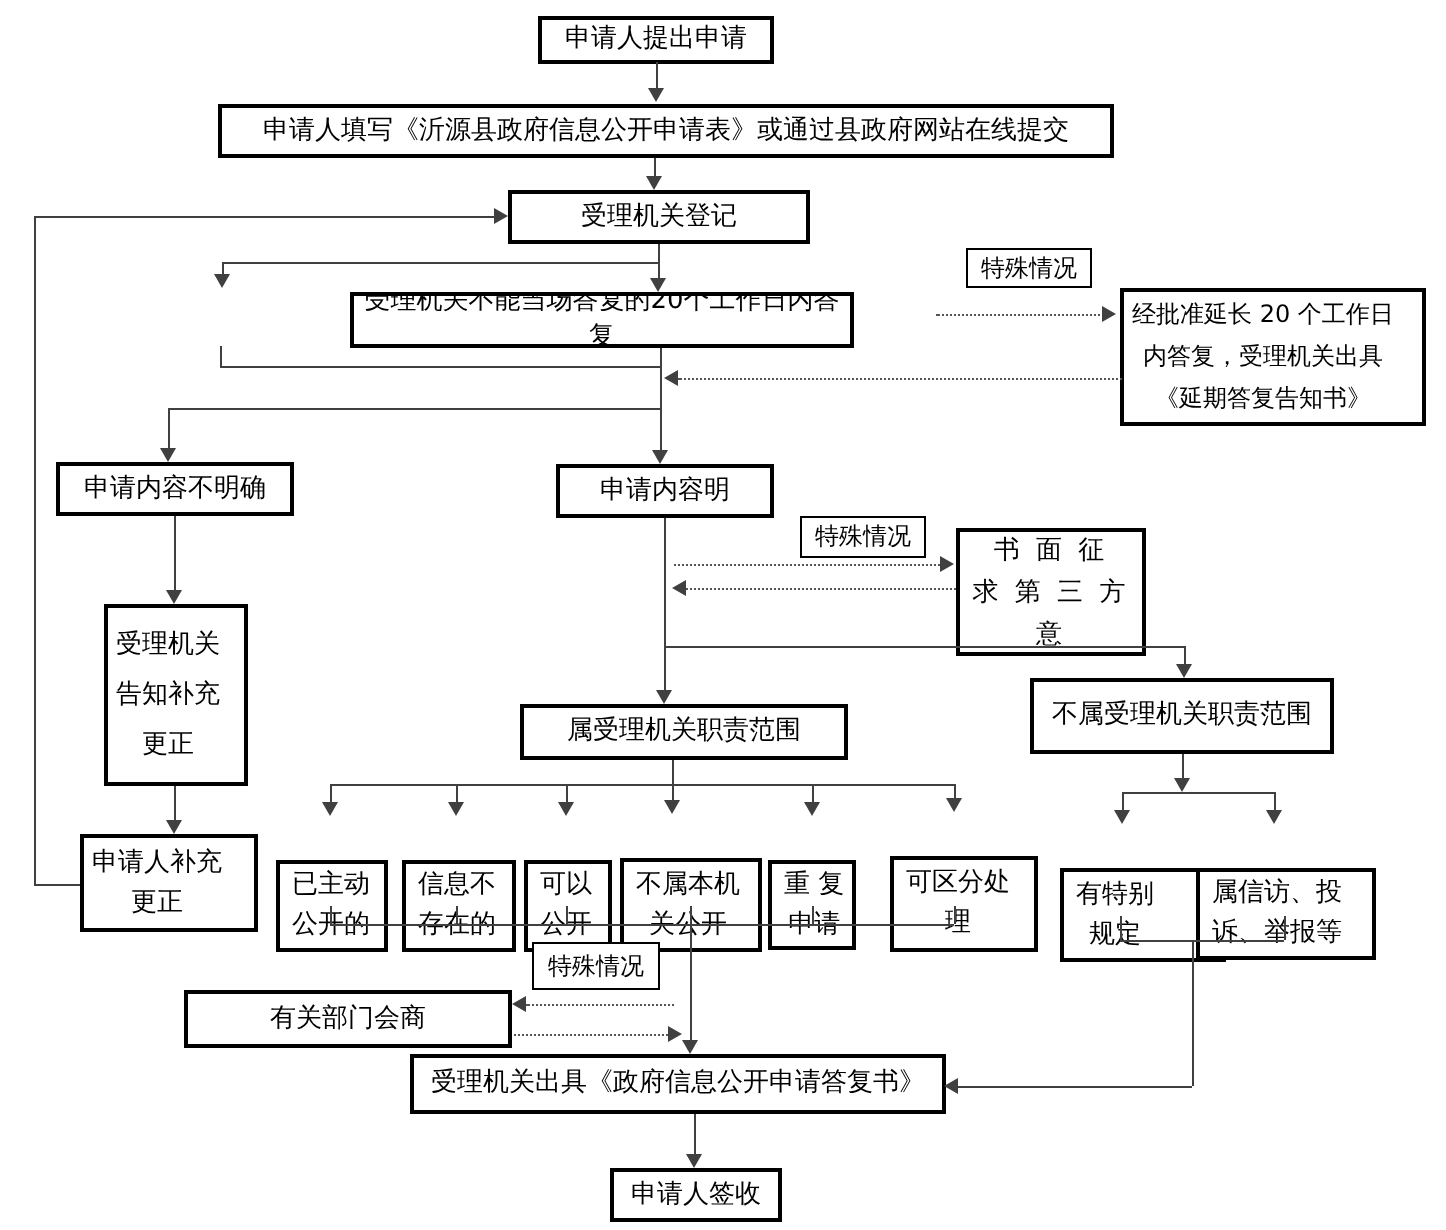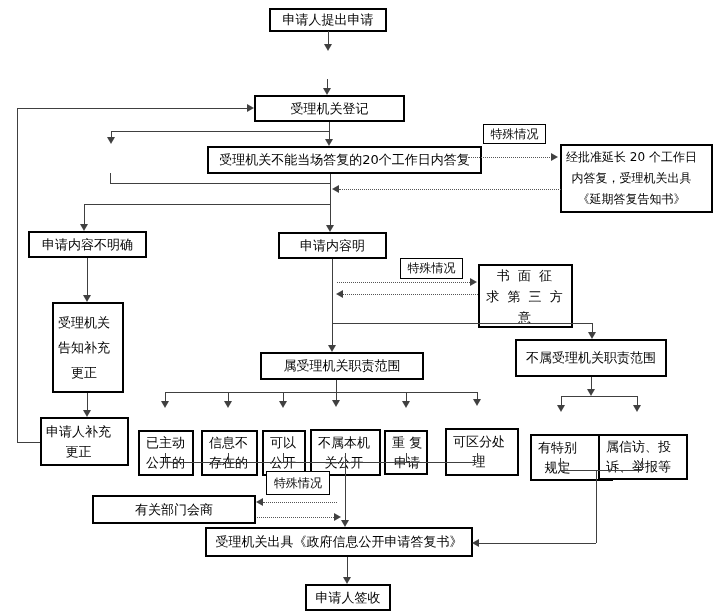--- a/index.html
+++ b/index.html
@@ -26,22 +26,23 @@
   .ah-d{border-left:4px solid transparent;border-right:4px solid transparent;border-top:7px solid #404040;}
   .ah-r{border-top:4px solid transparent;border-bottom:4px solid transparent;border-left:7px solid #404040;}
   .ah-l{border-top:4px solid transparent;border-bottom:4px solid transparent;border-right:7px solid #404040;}
 </style>
 </head>
 <body>
 
 <div id="canvas">
 
   <div class="box" style="left:269px;top:8px;width:118px;height:24px">申请人提出申请</div>
+  <div class="box" style="left:109px;top:52px;width:448px;height:27px">申请人填写《沂源县政府信息公开申请表》或通过县政府网站在线提交</div>
   <div class="box" style="left:254px;top:95px;width:151px;height:27px">受理机关登记</div>
-  <div class="box" style="left:207px;top:146px;width:275px;height:28px">受理机关不能当场答复的20个工作日内答复</div>
+  <div class="box" style="left:175px;top:146px;width:252px;height:28px">受理机关不能当场答复的20个工作日内答复</div>
   <div class="box thin" style="left:483px;top:124px;width:63px;height:20px">特殊情况</div>
   <div class="box ta-l delay" style="left:560px;top:144px;width:153px;height:69px">经批准延长 20 个工作日
 内答复，受理机关出具
 《延期答复告知书》</div>
   <div class="box" style="left:28px;top:231px;width:119px;height:27px">申请内容不明确</div>
   <div class="box" style="left:278px;top:232px;width:109px;height:27px">申请内容明</div>
   <div class="box thin" style="left:400px;top:258px;width:63px;height:21px">特殊情况</div>
   <div class="box third" style="left:478px;top:264px;width:95px;height:64px">书 面 征
 求 第 三 方 意</div>
   <div class="box ta-l pl8 notify" style="left:52px;top:302px;width:72px;height:91px">受理机关

